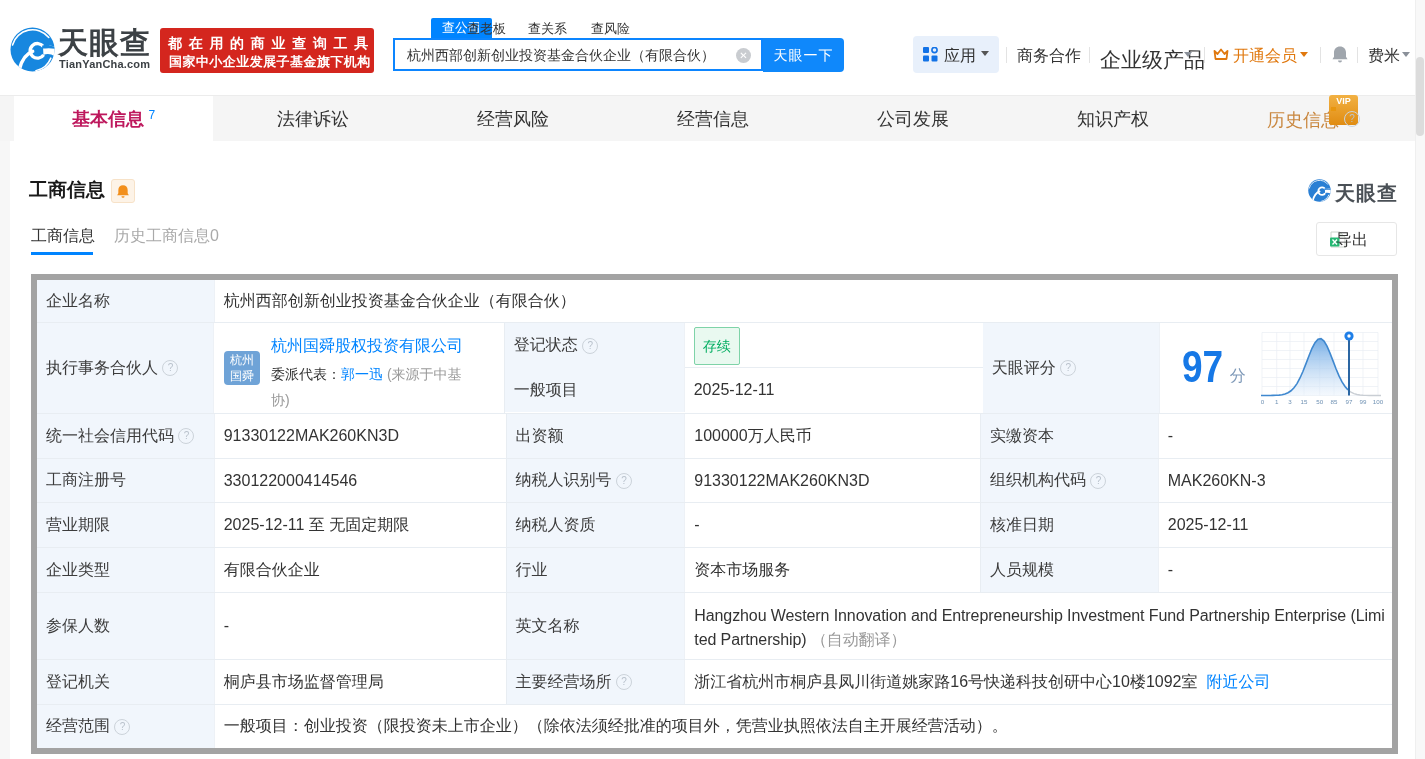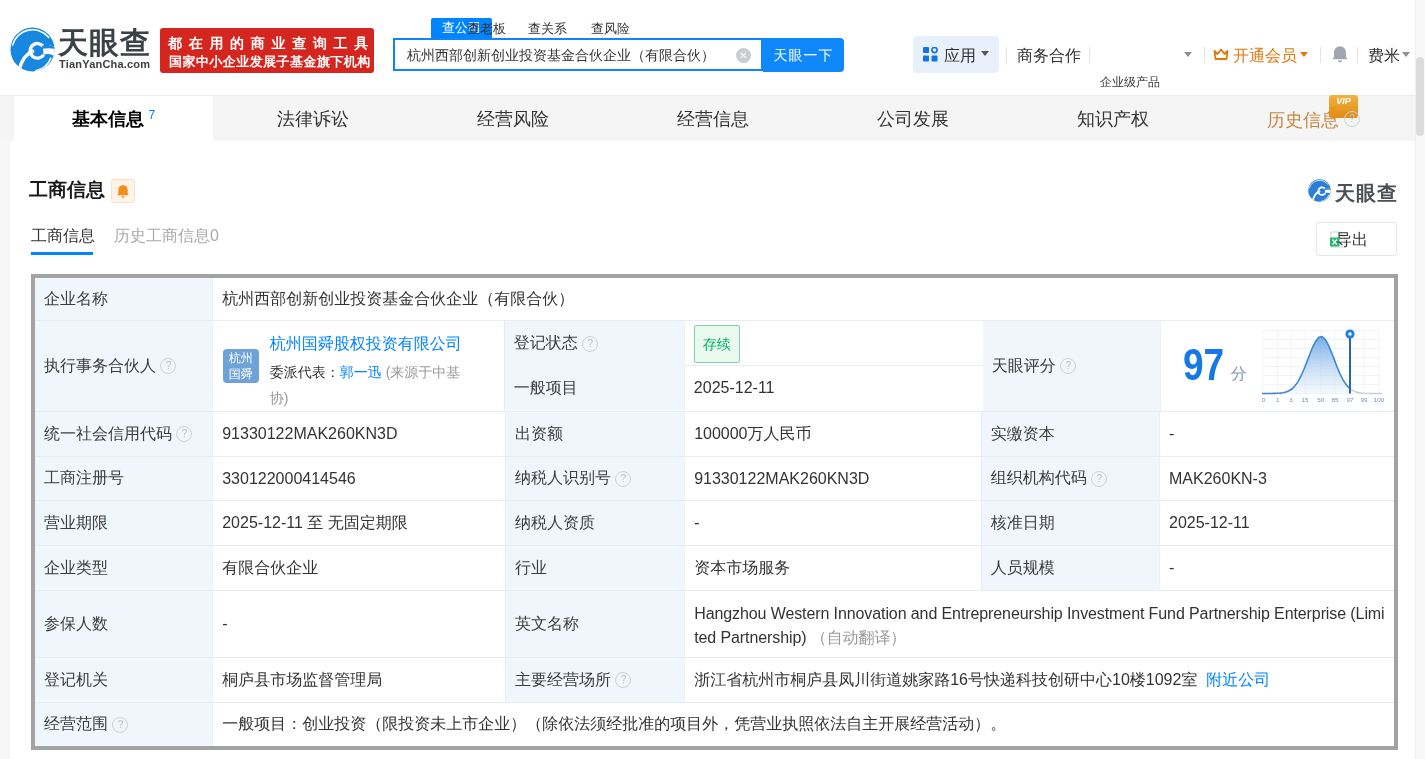--- a/index.html
+++ b/index.html
@@ -4,21 +4,21 @@
 <style>
 *{margin:0;padding:0;box-sizing:border-box;}
 body{font-family:"Liberation Sans",sans-serif;background:#fff;}
 #app{position:relative;width:1425px;height:759px;overflow:hidden;background:#fff;}
 .abs{position:absolute;}
 .caret{display:inline-block;width:0;height:0;border-left:4px solid transparent;border-right:4px solid transparent;border-top:5px solid #8a9099;vertical-align:middle;}
 .sep{position:absolute;width:1px;height:16px;background:#e3e3e3;top:47px;}
 .qm{display:inline-block;width:16px;height:16px;line-height:14px;border:1px solid #ccd3da;border-radius:50%;color:#b9c2cc;font-size:10px;text-align:center;vertical-align:-3px;font-weight:normal;}
 .lbl .qm{background:transparent;}
 
-#tbl{position:absolute;left:31px;top:274px;width:1367px;border:4px solid #a3a3a3;}
+#tbl{position:absolute;left:31px;top:274px;width:1367px;border:6px solid #a3a3a3;}
 .trow{display:flex;border-bottom:1px solid #e8edf2;}
 .trow:last-child{border-bottom:none;}
 .td{display:flex;align-items:center;font-size:16px;color:#333;border-right:1px solid #e8edf2;padding-left:9px;overflow:hidden;}
 .td:last-child{border-right:none;}
 .lbl{background:#f1f6fc;color:#3c3c3c;border-right:1px solid #edf1f6;}
 .w1{width:179px;}.w2{width:294px;}.w3{width:180px;}.w4{width:298px;}.w5{width:179px;}.w6{width:235px;}
 .link{color:#0084ff;text-decoration:none;}
 .gray{color:#999;}
 </style>
 </head>
@@ -67,50 +67,50 @@
     <rect x="0" y="0" width="6" height="6" rx="1" fill="#1272e6"></rect>
     <circle cx="11.5" cy="3" r="2.6" fill="none" stroke="#1272e6" stroke-width="1.6"></circle>
     <rect x="0" y="8.5" width="6" height="6" rx="1" fill="#1272e6"></rect>
     <rect x="8.5" y="8.5" width="6" height="6" rx="1" fill="#1272e6"></rect>
   </svg>
   <div class="abs" style="left:944px;top:46px;font-size:16px;color:#333;">应用</div>
   <span class="caret abs" style="left:981px;top:51px;border-top-color:#555;"></span>
   <div class="sep" style="left:1006px;"></div>
   <div class="abs" style="left:1017px;top:46px;font-size:16px;color:#333;">商务合作</div>
   <div class="sep" style="left:1089px;"></div>
-  <div class="abs" style="left:1100px;top:46px;font-size:12px;color:#333;margin-top:28px;">企业级产品</div>
+  <div class="abs" style="left:1100px;top:46px;font-size:21px;color:#333;">企业级产品</div>
   <span class="caret abs" style="left:1184px;top:52px;"></span>
   <div class="sep" style="left:1204px;"></div>
   <svg class="abs" style="left:1213px;top:47px;" width="16" height="15" viewBox="0 0 16 15">
     <path d="M1.5,4 L4.5,7 L8,2.5 L11.5,7 L14.5,4 L13.5,12 L2.5,12 Z" fill="none" stroke="#e0780e" stroke-width="1.8" stroke-linejoin="round"></path>
   </svg>
   <div class="abs" style="left:1233px;top:46px;font-size:16px;color:#e0780e;">开通会员</div>
   <span class="caret abs" style="left:1300px;top:52px;border-top-color:#e0780e;"></span>
   <div class="sep" style="left:1320px;"></div>
   <svg class="abs" style="left:1331px;top:45px;" width="18" height="19" viewBox="0 0 18 19">
     <path d="M9,1.5 c3.6,0 6,2.6 6,6 v4.2 l1.5,2.6 H1.5 L3,11.7 V7.5 c0,-3.4 2.4,-6 6,-6 z" fill="#a0a6ad"></path>
     <path d="M7,15.5 a2,2 0 0 0 4,0 z" fill="#a0a6ad"></path>
   </svg>
   <div class="sep" style="left:1357px;"></div>
   <div class="abs" style="left:1368px;top:46px;font-size:16px;color:#333;">费米</div>
   <span class="caret abs" style="left:1402px;top:52px;"></span>
 </div>
 
 <div class="abs" style="left:0;top:95px;width:1425px;height:46px;background:#f5f5f5;border-top:1px solid #ececec;">
   <div class="abs" style="left:14px;top:0;width:199px;height:46px;background:#fff;text-align:center;">
-    <span style="font-size:18px;font-weight:bold;color:#000000;line-height:46px;margin-top:28px;">基本信息</span>
+    <span style="font-size:18px;font-weight:bold;color:#be185d;line-height:46px;margin-top:28px;">基本信息</span>
     <span style="font-size:12px;color:#0084ff;vertical-align:6px;"> 7</span>
   </div>
   <div class="abs" style="left:213px;top:0;width:200px;height:46px;line-height:46px;text-align:center;font-size:18px;color:#333;">法律诉讼</div>
   <div class="abs" style="left:413px;top:0;width:200px;height:46px;line-height:46px;text-align:center;font-size:18px;color:#333;">经营风险</div>
   <div class="abs" style="left:613px;top:0;width:200px;height:46px;line-height:46px;text-align:center;font-size:18px;color:#333;">经营信息</div>
   <div class="abs" style="left:1013px;top:0;width:200px;height:46px;line-height:46px;text-align:center;font-size:18px;color:#333;">知识产权</div>
   <div class="abs" style="left:813px;top:0;width:200px;height:46px;line-height:46px;text-align:center;font-size:18px;color:#333;">公司发展</div>
   <div class="abs" style="left:1267px;top:12px;font-size:18px;color:#c9873f;">历史信息</div>
-  <div class="abs" style="left:1329px;top:-1px;width:29px;height:23px;background:linear-gradient(180deg,#f2b143,#e08c12);border-radius:3px;color:#fff;font-size:9px;font-style:italic;font-weight:bold;text-align:center;line-height:13px;">VIP</div>
+  <div class="abs" style="left:1329px;top:-1px;width:29px;height:30px;background:linear-gradient(180deg,#f2b143,#e08c12);border-radius:3px;color:#fff;font-size:9px;font-weight:bold;text-align:center;line-height:13px;">VIP</div>
   <div class="abs" style="left:1331px;top:11px;width:5px;height:4px;background:#e8960f;"></div>
 </div>
 <span class="qm abs" style="left:1344px;top:111px;">?</span>
 
 <div class="abs" style="left:0;top:141px;width:10px;height:618px;background:#f7f7f7;"></div>
 <div class="abs" style="left:1415px;top:0;width:10px;height:759px;background:#f8f8f8;border-left:1px solid #efefef;"></div>
 <div class="abs" style="left:1416px;top:57px;width:8px;height:79px;background:#dcdcdc;border-radius:4px;"></div>
 
 <div class="abs" style="left:29px;top:177px;font-size:19px;font-weight:bold;color:#1a1a1a;">工商信息</div>
 <div class="abs" style="left:111px;top:179px;width:24px;height:24px;background:#fdf3e7;border:1px solid #f7e2c8;border-radius:3px;">

